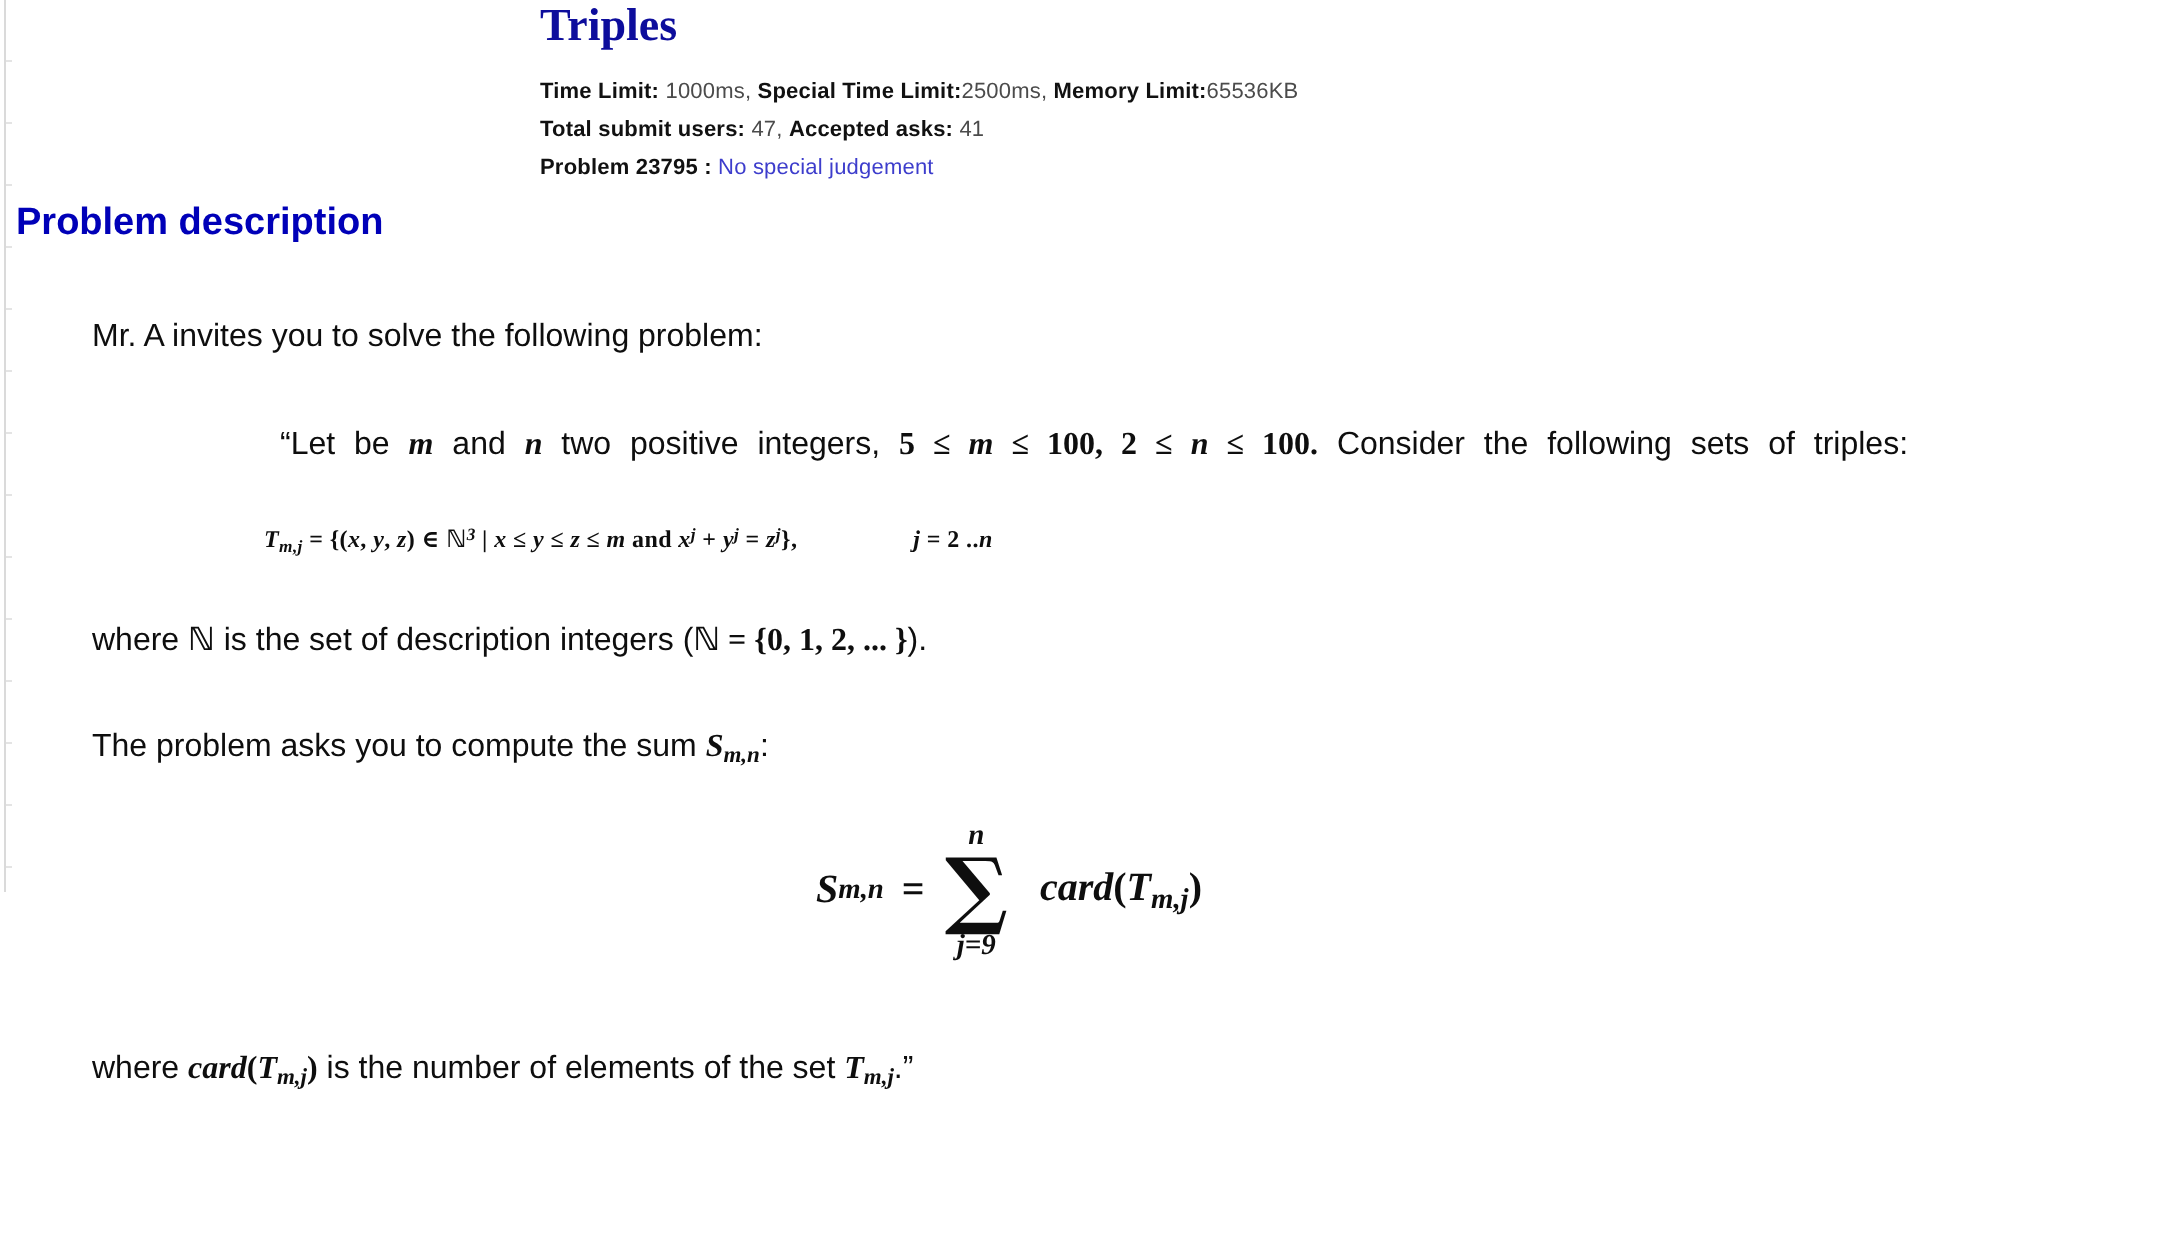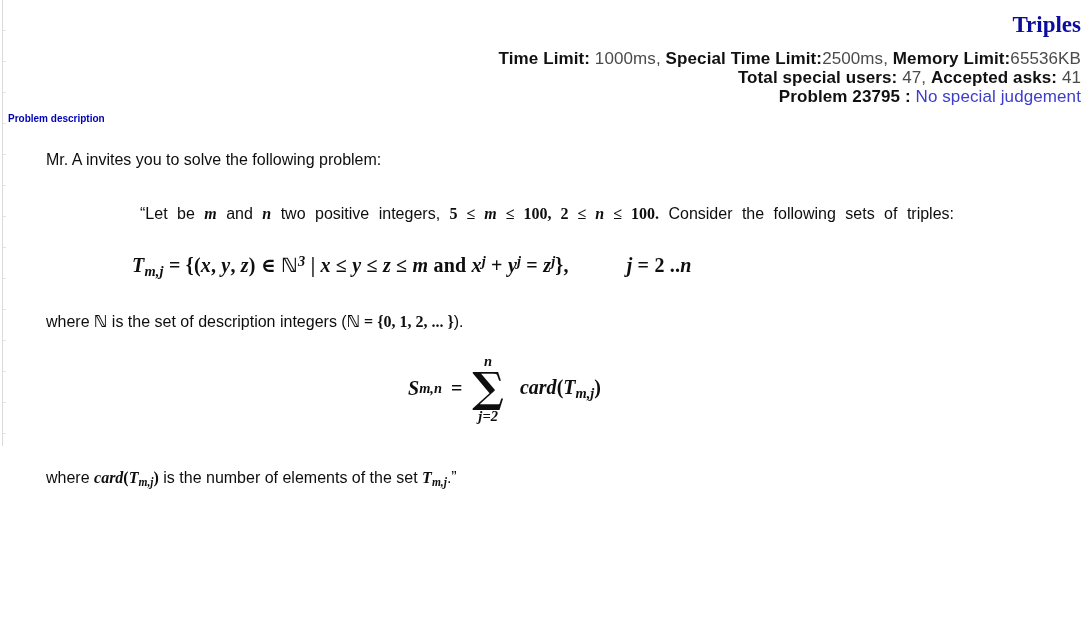--- a/index.html
+++ b/index.html
@@ -4,34 +4,34 @@
 <style>
   * { margin:0; padding:0; box-sizing:border-box; }
   html,body { width:1081px; height:627px; background:#ffffff; overflow:hidden; }
   body { font-family:"Liberation Sans","DejaVu Sans",sans-serif; color:#0e0e0e; position:relative; }
 
   
   .left-rail { position:absolute; left:2px; top:0; width:4px; height:446px;
     border-left:1px solid #dadada;
     background:repeating-linear-gradient(to bottom, transparent 0, transparent 30px, #e4e4e4 30px, #e4e4e4 31px); }
 
-  .header { margin-left:270px; text-align:right; padding-top:12px; }
+  .header { margin-left:270px; text-align:left; padding-top:0; }
   .title { font-family:"Liberation Serif","DejaVu Serif",serif; font-size:23px; font-weight:700;
     color:#0d0d9c; margin-bottom:11px; }
-  .meta { font-size:17px; line-height:19px; letter-spacing:0.1px; }
+  .meta { font-size:11px; line-height:19px; letter-spacing:0.1px; }
   .hb { font-weight:700; color:#111111; }
   .hv { font-weight:400; color:#4b4b4b; }
   .hl { font-weight:400; color:#3d3dcc; text-decoration:none; cursor:pointer;margin-top:23px; }
 
-  .section-heading { margin:7px 0 0 8px; font-size:10px; font-weight:700; color:#0000b8; }
+  .section-heading { margin:7px 0 0 8px; font-size:19px; font-weight:700; color:#0000b8; }
 
   .content { margin-left:46px; width:917px; font-size:16px; }
-  .intro { margin-top:26px; line-height:19px; }
+  .intro { margin-top:36px; line-height:19px; }
   .p-quote { margin-top:32px; line-height:25px; text-align:justify; text-indent:94px; word-spacing:5px; }
-  .formula-line { margin:27px 0 0 86px; font-size:20px; letter-spacing:0.2px; }
+  .formula-line { margin:27px 0 0 86px; font-size:12px; letter-spacing:0.2px; }
   .p-note { margin-top:31px; line-height:21px; }
   .p-sum-intro { margin-top:32px; line-height:21px; }
   .p-last { margin-top:43px; line-height:21px; }
 
   
   .mi,.mr,.sub,.sup,.bb { font-family:"Liberation Serif","DejaVu Serif",serif; font-weight:700; }
   .mi { font-style:italic; }
   .sub,.sup { font-style:italic; font-size:0.72em; }
   .sub { vertical-align:-0.28em; }
   .sup { vertical-align:0.42em; }
@@ -50,44 +50,45 @@
   .sum-rhs { margin-left:6px; }
 </style>
 </head>
 <body>
 
 <div class="left-rail"></div>
 
 <div class="header">
   <div class="title">Triples</div>
   <div class="meta"><span class="hb">Time Limit: </span><span class="hv">1000ms, </span><span class="hb">Special Time Limit:</span><span class="hv">2500ms, </span><span class="hb">Memory Limit:</span><span class="hv">65536KB</span></div>
-  <div class="meta"><span class="hb">Total special users: </span><span class="hv">47, </span><span class="hb">Accepted asks: </span><span class="hv">41</span></div>
+  <div class="meta"><span class="hb">Total submit users: </span><span class="hv">47, </span><span class="hb">Accepted asks: </span><span class="hv">41</span></div>
   <div class="meta">
     <span class="hb">Problem 23795 : </span><a class="hl">No special judgement</a>
   </div>
 </div>
 
 <div class="section-heading">Problem description</div>
 
 <div class="content">
   <p class="intro">Mr. A invites you to solve the following problem:</p>
 
   <p class="p-quote"><span class="tx">“Let be </span><span class="mi">m</span><span class="tx"> and </span><span class="mi">n</span><span class="tx"> two positive integers, </span><span class="mr">5 ≤ </span><span class="mi">m</span><span class="mr"> ≤ 100, </span><span class="mr">2 ≤ </span><span class="mi">n</span><span class="mr"> ≤ 100.</span><span class="tx"> Consider the following sets of triples:</span></p>
 
   <div class="formula-line"><span class="mi">T</span><span class="sub">m,j</span><span class="mr"> = {(</span><span class="mi">x</span><span class="mr">, </span><span class="mi">y</span><span class="mr">, </span><span class="mi">z</span><span class="mr">) ∈ </span><span class="bb">ℕ</span><span class="sup">3</span><span class="mr"> | </span><span class="mi">x</span><span class="mr"> ≤ </span><span class="mi">y</span><span class="mr"> ≤ </span><span class="mi">z</span><span class="mr"> ≤ </span><span class="mi">m</span><span class="mr"> and </span><span class="mi">x</span><span class="sup">j</span><span class="mr"> + </span><span class="mi">y</span><span class="sup">j</span><span class="mr"> = </span><span class="mi">z</span><span class="sup">j</span><span class="mr">},</span><span class="gap"></span><span class="mi">j</span><span class="mr"> = 2 ..</span><span class="mi">n</span></div>
 
   <p class="p-note"><span class="tx">where </span><span class="bb">ℕ</span><span class="tx"> is the set of description integers (</span><span class="bb">ℕ</span><span class="mr"> = </span><span class="mr">{0, 1, 2, ... }</span><span class="tx">).</span></p>
 
+  <p class="p-sum-intro"><span class="tx">The problem asks you to compute the sum </span><span class="mi">S</span><span class="sub">m,n</span><span class="tx">:</span></p>
 
   <div class="sum-row">
     <span class="mi">S</span>
       <span class="sub">m,n</span>
     <span class="sum-eq">=</span>
     <span class="sum-col">
       <span class="sum-upper">n</span>
       <span class="sum-sigma">∑</span>
-      <span class="sum-lower">j=2</span>
+      <span class="sum-lower">j=9</span>
     </span>
     <span class="sum-rhs"><span class="mi">card</span><span class="mr">(</span><span class="mi">T</span><span class="sub">m,j</span><span class="mr">)</span></span>
   </div>
 
   <p class="p-last"><span class="tx">where </span><span class="mi">card</span><span class="mr">(</span><span class="mi">T</span><span class="sub">m,j</span><span class="mr">)</span><span class="tx"> is the number of elements of the set </span><span class="mi">T</span><span class="sub">m,j</span><span class="tx">.”</span></p>
 </div>
 
 </body></html>

